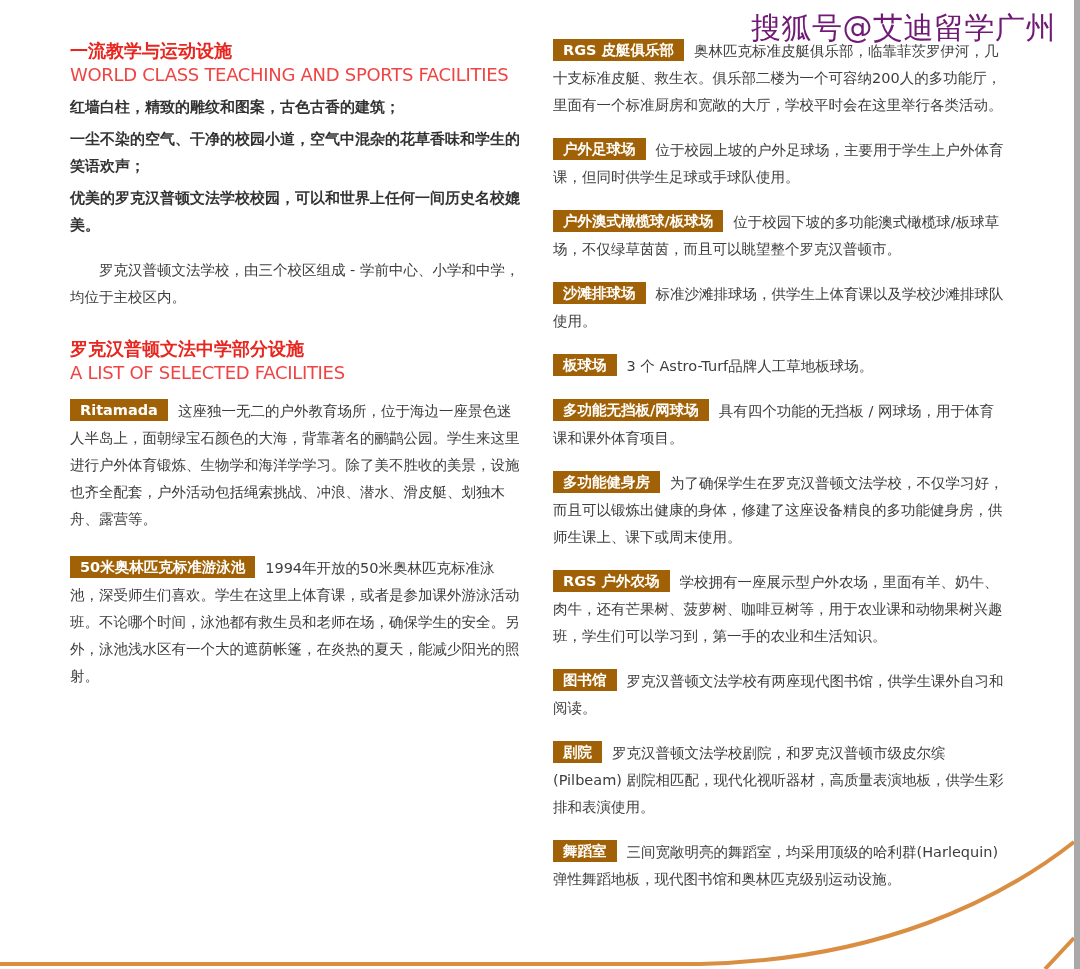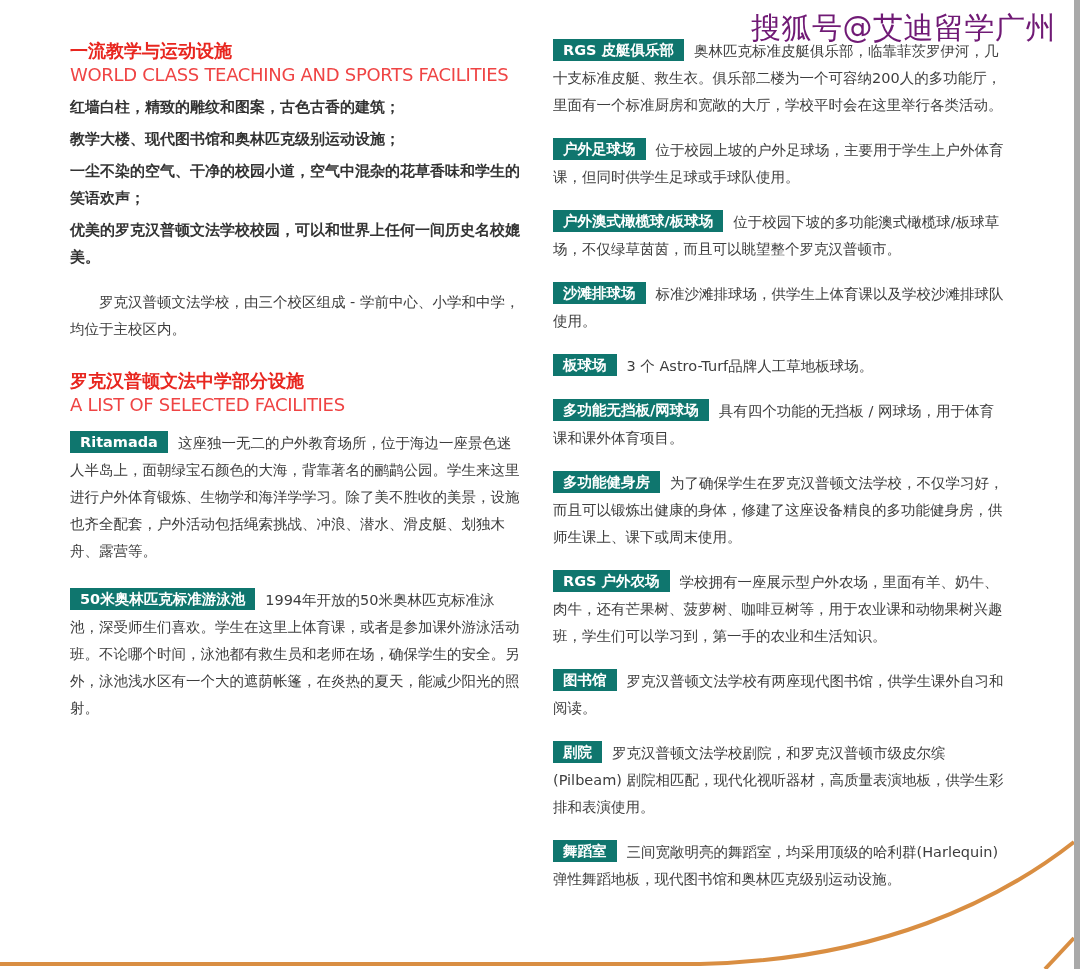--- a/index.html
+++ b/index.html
@@ -24,42 +24,41 @@
 
   .h-cn { color: #e8261f; font-size: 18px; font-weight: bold; line-height: 26px; margin: 0; }
   .h-en { color: #ef4444; font-size: 18px; line-height: 22px; margin: 0 0 6px 0; letter-spacing: -0.3px; }
 
   .bold-line { font-size: 15px; font-weight: bold; color: #333; line-height: 27px; margin: 0 0 5px 0; }
   .para { font-size: 14.5px; line-height: 26.5px; color: #3d3d3d; margin: 0; text-indent: 2em; }
   .para + .para { margin-top: 20px; }
 
   .facility { font-size: 14.5px; line-height: 27px; color: #3d3d3d; margin: 0; }
   .tag {
-    display: inline-block; background: #0f766e; color: #fff; font-weight: bold;
+    display: inline-block; background: #a16207; color: #fff; font-weight: bold;
     font-size: 14.5px; line-height: 22px; padding: 0 10px; margin-right: 10px;
     vertical-align: 1px;
   }
 </style>
 </head>
 <body>
 
 <svg class="deco-svg" viewBox="0 0 1080 969">
   <path d="M0 964 L700 964 C 880 960, 1000 900, 1074 842" fill="none" stroke="#d98e42" stroke-width="4"></path>
   <path d="M1045 969 L1074 938" fill="none" stroke="#d98e42" stroke-width="4"></path>
 </svg>
 <div class="right-edge"></div>
 
 <div class="watermark">搜狐号@艾迪留学广州</div>
 
 <div class="col-left">
   <h2 class="h-cn">一流教学与运动设施</h2>
   <div class="h-en" style="margin-bottom:8px">WORLD CLASS TEACHING AND SPORTS FACILITIES</div>
 
   <p class="bold-line">红墙白柱，精致的雕纹和图案，古色古香的建筑；</p>
-  <p class="bold-line">教学大楼、现代图书馆和奥林匹克级别运动设施；</p>
   <p class="bold-line">一尘不染的空气、干净的校园小道，空气中混杂的花草香味和学生的笑语欢声；</p>
   <p class="bold-line" style="margin-bottom:18px">优美的罗克汉普顿文法学校校园，可以和世界上任何一间历史名校媲美。</p>
 
   <p class="para">罗克汉普顿文法学校，由三个校区组成 - 学前中心、小学和中学，均位于主校区内。</p>
 
   <h2 class="h-cn" style="margin-top:26px">罗克汉普顿文法中学部分设施</h2>
   <div class="h-en" style="margin-bottom:14px">A LIST OF SELECTED FACILITIES</div>
 
   <p class="facility">
     <span class="tag">Ritamada</span><span>这座独一无二的户外教育场所，位于海边一座景色迷人半岛上，面朝绿宝石颜色的大海，背靠著名的鹂鹋公园。学生来这里进行户外体育锻炼、生物学和海洋学学习。除了美不胜收的美景，设施也齐全配套，户外活动包括绳索挑战、冲浪、潜水、滑皮艇、划独木舟、露营等。</span>

